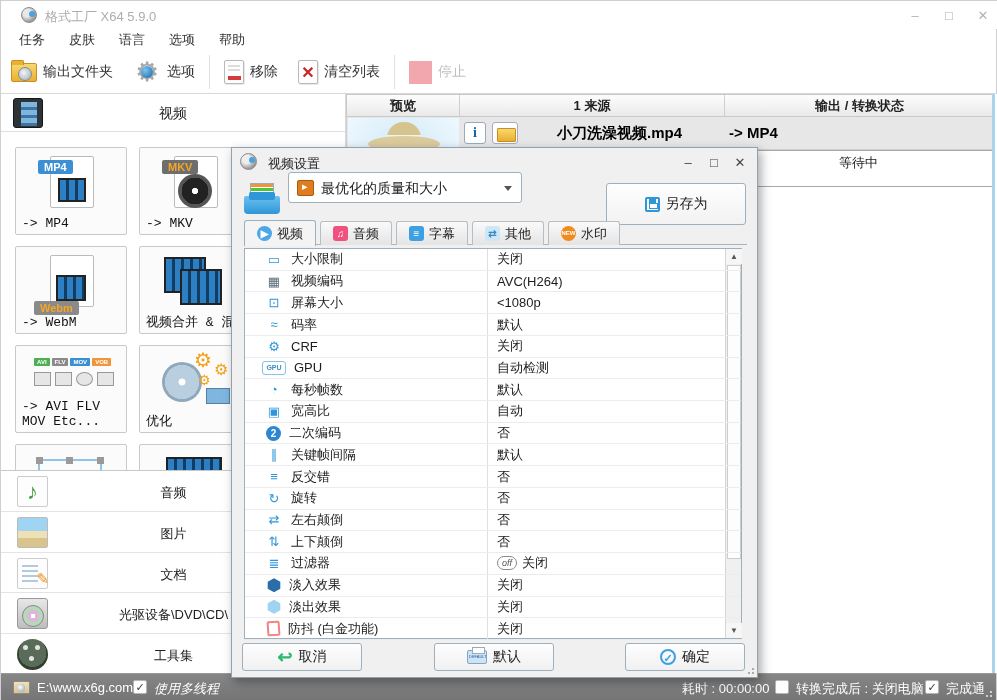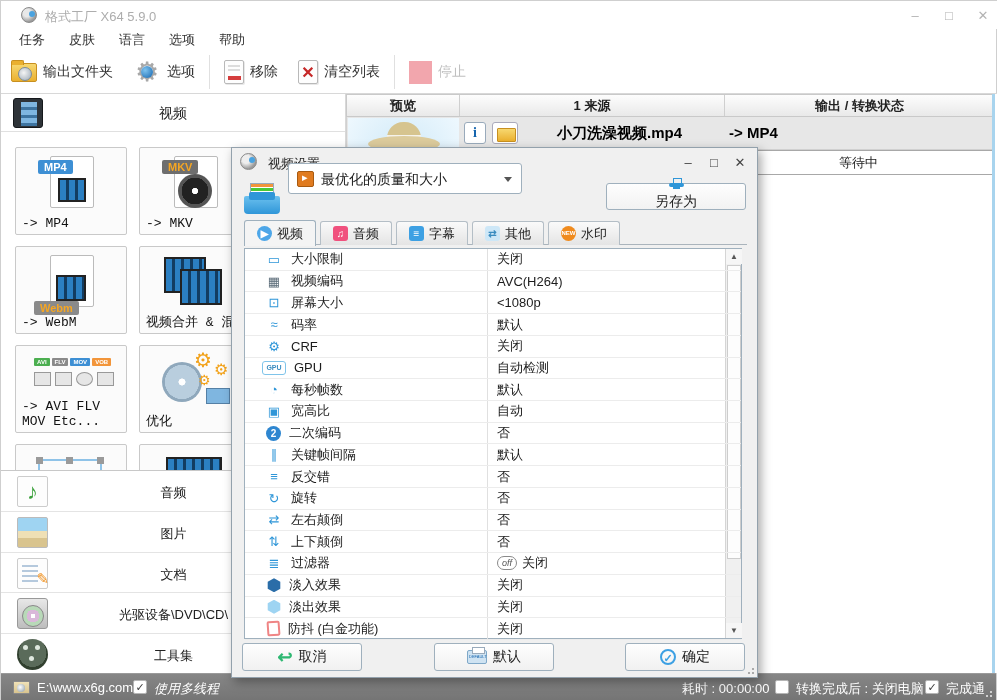--- a/index.html
+++ b/index.html
@@ -76,42 +76,42 @@
   .q-row { position:absolute; left:0; top:23px; width:649px; height:33px; background:#e7e7e7; border:1px solid #d0d0d0; border-top:none; }
   .thumb { position:absolute; left:1px; top:1px; width:111px; height:31px; background:radial-gradient(circle at 50% 120%, #cfe9f8, #eef8fe); overflow:hidden; }
   .hat-brim { position:absolute; left:20px; top:18px; width:72px; height:16px; border-radius:50%; background:#dccb9c; }
   .hat-crown { position:absolute; left:39px; top:4px; width:34px; height:20px; border-radius:17px 17px 4px 4px; background:#d6c48f; }
   .hat-band { position:absolute; left:39px; top:17px; width:34px; height:5px; background:#f5f2ea; }
   .q-info { position:absolute; left:117px; top:5px; width:22px; height:22px; background:#fff; border:1px solid #9ab; border-radius:3px; color:#1565ae; font-weight:bold; font-family:"Liberation Serif",serif; font-size:14px; text-align:center; line-height:20px; }
   .q-folder { position:absolute; left:145px; top:5px; width:26px; height:22px; background:#fff; border:1px solid #aab; border-radius:3px; }
   .q-folder::after { content:""; position:absolute; left:4px; top:5px; width:17px; height:12px; background:linear-gradient(#f7d870,#eab02f); border:1px solid #c89020; border-radius:1px; }
   .q-name { position:absolute; left:210px; top:7px; font-size:15px; font-weight:bold; color:#000; }
   .q-target { position:absolute; left:382px; top:7px; font-size:15px; font-weight:bold; color:#000; }
-  .q-status { position:absolute; left:378px; top:56px; width:269px; height:25px; background:#fff; border:1px solid #a8a8a8; text-align:center; line-height:23px; font-size:13px; color:#222; }
+  .q-status { position:absolute; left:378px; top:56px; width:269px; height:37px; background:#fff; border:1px solid #a8a8a8; text-align:center; line-height:23px; font-size:13px; color:#222; }
   .edge-strip { position:absolute; left:646px; top:0px; width:3px; height:580px; background:#a8d4ee; }
 
   
   .dialog { position:absolute; left:230px; top:146px; width:527px; height:531px; background:#f0f0f0; border:1px solid #93a1ac; box-shadow:3px 4px 10px rgba(0,0,0,0.35); z-index:10; }
   .d-titlebar { position:absolute; left:0; top:0; width:100%; height:28px; }
   .d-logo { position:absolute; left:8px; top:5px; width:17px; height:17px; border-radius:50%; background:radial-gradient(circle at 35% 35%, #eee 30%, #9a9a9a 70%); border:1px solid #8a8a8a; }
   .d-logo::after { content:""; position:absolute; left:8px; top:3px; width:6px; height:6px; border-radius:50%; background:#4aa3e0; }
   .d-title { position:absolute; left:36px; top:7px; font-size:13px; color:#222; }
   .d-controls { position:absolute; right:4px; top:0; height:28px; display:flex; }
   .d-btn { width:26px; height:28px; display:flex; align-items:center; justify-content:center; color:#444; font-size:13px; }
   .ic-tray { position:absolute; left:12px; top:33px; width:36px; height:33px; }
   .ic-tray .lines { position:absolute; left:6px; top:2px; width:24px; height:12px;
     background:linear-gradient(#f2953a 0 3px, #fff 3px 4px, #49c936 4px 7px, #fff 7px 8px, #3da0e3 8px 11px); border:1px solid #9ab; }
   .ic-tray .tray { position:absolute; left:0; bottom:0; width:36px; height:18px; background:linear-gradient(#6cc1ef,#2f96d8); border-radius:2px 2px 4px 4px; }
   .ic-tray .tray::before { content:""; position:absolute; left:5px; top:-4px; width:26px; height:8px; background:#2f96d8; border-radius:2px; }
-  .d-select { position:absolute; left:56px; top:15px; width:234px; height:31px; background:#fff; border:1px solid #9fb0bd; border-radius:3px; }
+  .d-select { position:absolute; left:56px; top:24px; width:234px; height:31px; background:#fff; border:1px solid #9fb0bd; border-radius:3px; }
   .d-select .film { position:absolute; left:8px; top:7px; width:17px; height:16px; background:#e07b1f; border:1px solid #a85a10; border-radius:2px; }
   .d-select .film::after { content:"▸"; position:absolute; left:4px; top:-1px; color:#fff; font-size:11px; }
   .d-select .txt { position:absolute; left:32px; top:7px; font-size:14px; color:#222; }
   .d-select .arr { position:absolute; right:9px; top:13px; width:0; height:0; border-top:5px solid #555; border-left:4px solid transparent; border-right:4px solid transparent; }
-  .d-saveas { position:absolute; left:374px; top:35px; width:140px; height:27px; background:linear-gradient(#fefefe,#f2f2f2); border:1px solid #9fb0bd; border-radius:3px; display:flex; align-items:center; justify-content:center; gap:6px; font-size:14px; color:#222;flex-direction:column; }
+  .d-saveas { position:absolute; left:374px; top:35px; width:140px; height:42px; background:linear-gradient(#fefefe,#f2f2f2); border:1px solid #9fb0bd; border-radius:3px; display:flex; align-items:center; justify-content:center; gap:6px; font-size:14px; color:#222; }
   .ic-floppy { width:15px; height:15px; border:2px solid #2f96d8; border-radius:2px; position:relative; background:#fff; }
   .ic-floppy::before { content:""; position:absolute; left:2px; top:0; width:7px; height:4px; background:#2f96d8; }
   .ic-floppy::after { content:""; position:absolute; left:2px; bottom:1px; width:7px; height:4px; border:1px solid #2f96d8; }
   .d-tabs { position:absolute; left:12px; top:72px; width:503px; height:25px; display:flex; border-bottom:1px solid #aab4bc; }
   .d-tab { position:relative; height:24px; margin-top:1px; display:flex; align-items:center; gap:5px; padding:0 12px; font-size:13px; color:#222; background:linear-gradient(#fafafa,#e4e4e4); border:1px solid #b4bec6; border-bottom:none; border-radius:3px 3px 0 0; margin-right:4px; }
   .d-tab.active { height:26px; margin-top:0; background:#f4f4f4; border-color:#9fb0bd; z-index:2; }
   .t-ic { width:15px; height:15px; border-radius:3px; color:#fff; font-size:10px; line-height:15px; text-align:center; font-weight:bold; }
   .t-video { background:#4da6e8; border-radius:50%; }
   .t-audio { background:#f0517e; }
   .t-sub { background:#3da0e3; }

